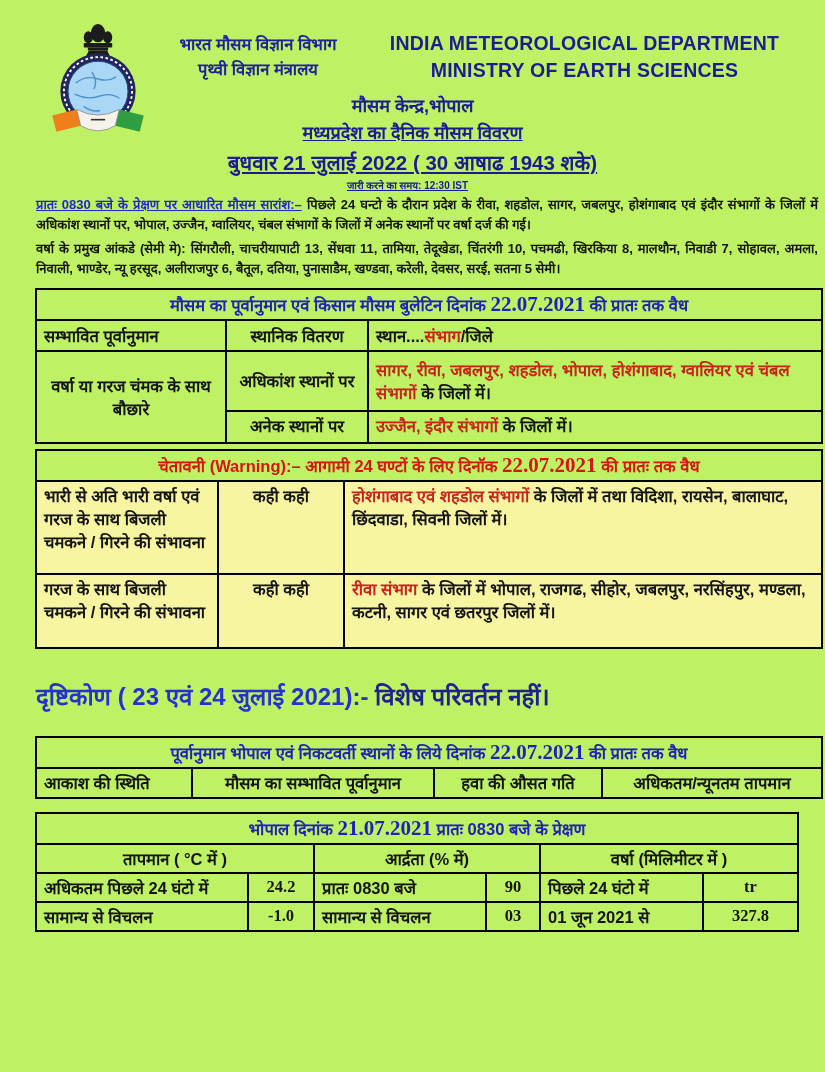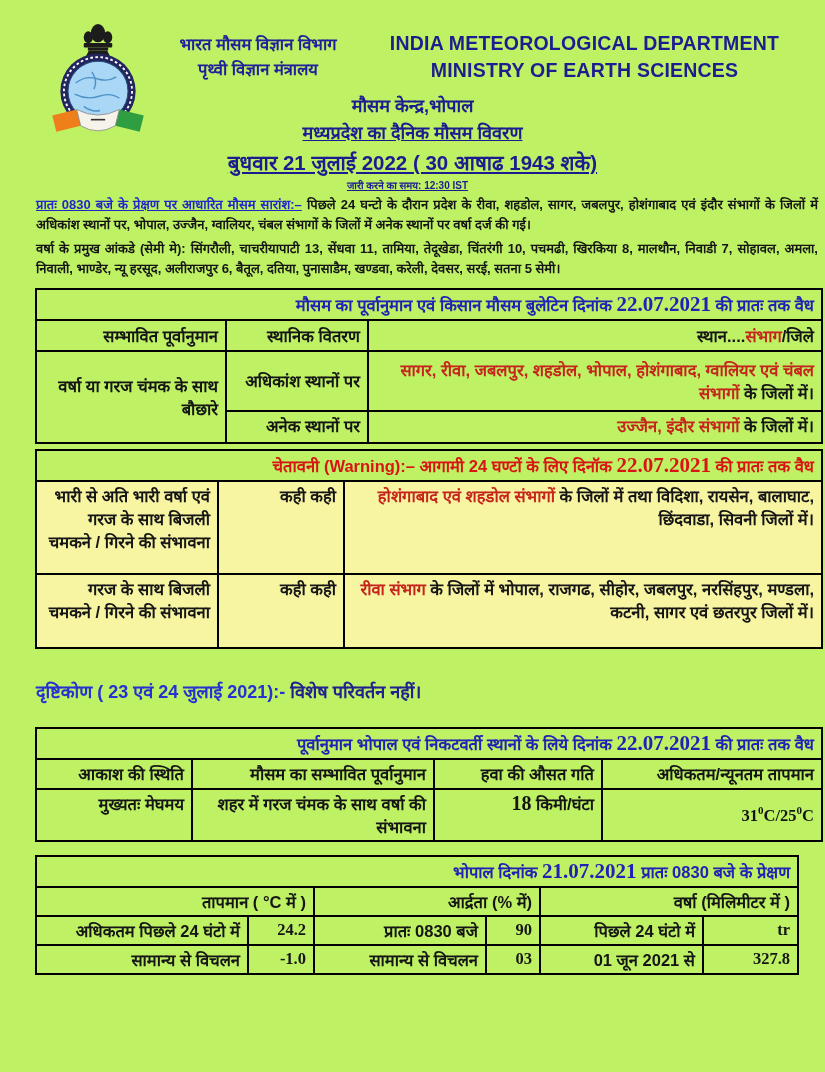--- a/index.html
+++ b/index.html
@@ -23,33 +23,33 @@
   .cline2 { margin-top:3px; font-size:18px; }
   .cline3 { margin-top:4px; font-size:20.5px; }
   .issue { text-align:center; padding-right:10px; margin-top:2px; font-size:10px; color:#1c1c90; }
 
   
   .para { margin:3px 4px 0 36px; width:782px; text-align:justify; line-height:1.58; font-size:13px; }
   .lead { color:#2326c8; }
 
   
   table.tbl { border-collapse:collapse; table-layout:fixed; margin-left:35px; width:786px; }
-  table.tbl td { border:2px solid #000; padding:2px 7px; vertical-align:middle; font-size:16.5px;text-align:right; }
+  table.tbl td { border:2px solid #000; padding:2px 7px; vertical-align:middle; font-size:16.5px; }
   .ttl { text-align:center; color:#2122b5; font-size:17px; }
   .dt { font-family:"Liberation Serif","DejaVu Serif",serif; font-size:21px; color:inherit; }
   .red { color:#c5251c; }
   .ctr { text-align:center; }
   .vtop { vertical-align:top !important; }
   .t1 { margin-top:8px; }
   .wtbl { margin-top:5px; }
   .wttl { text-align:center; color:#d81414; font-size:17px; }
   .yellow { background:#f7f4a2; }
   .val { font-family:"Liberation Serif","DejaVu Serif",serif; font-size:19.5px; text-align:center; }
 
-  .outlook { margin:30px 0 24px 36px; font-size:18px; }
+  .outlook { margin:30px 0 24px 36px; font-size:24px; }
   .o1 { color:#2531d1; }
   .o2 { color:#20208f; }
 
   .t3 { margin-top:13px; width:762px !important; }
   .t3 td { padding:1px 6px; }
   .ghdr { text-align:center; font-size:16.5px; }
   .lbl { text-align:left; }
   .big-temp { font-family:"Liberation Serif","DejaVu Serif",serif; font-size:22px; text-align:center; }
   sup { font-size:11px; }
 </style>
@@ -190,30 +190,20 @@
       <td colspan="4" class="ttl">
         <span>पूर्वानुमान भोपाल एवं निकटवर्ती स्थानों के लिये दिनांक </span><span class="dt">22.07.2021</span><span> की प्रातः तक वैध</span>
       </td>
     </tr>
     <tr style="height:30px">
       <td>आकाश की स्थिति</td>
       <td class="ctr">मौसम का सम्भावित पूर्वानुमान</td>
       <td class="ctr">हवा की औसत गति</td>
       <td class="ctr">अधिकतम/न्यूनतम तापमान</td>
     </tr>
-    <tr style="height:52px">
-      <td class="ctr vtop">मुख्यतः मेघमय</td>
-      <td class="ctr">शहर में गरज चंमक के साथ वर्षा की संभावना</td>
-      <td class="ctr vtop">
-        <span class="serif" style="font-size:20px">18</span><span> किमी/घंटा</span>
-      </td>
-      <td class="big-temp">
-        <span>31</span><sup>0</sup><span>C</span><span>/</span><span>25</span><sup>0</sup><span>C</span>
-      </td>
-    </tr>
   </tbody>
     </table>
 
   <table class="tbl t3">
     <colgroup>
         <col style="width:212px">
         <col style="width:66px">
         <col style="width:172px">
         <col style="width:54px">
         <col style="width:163px">

